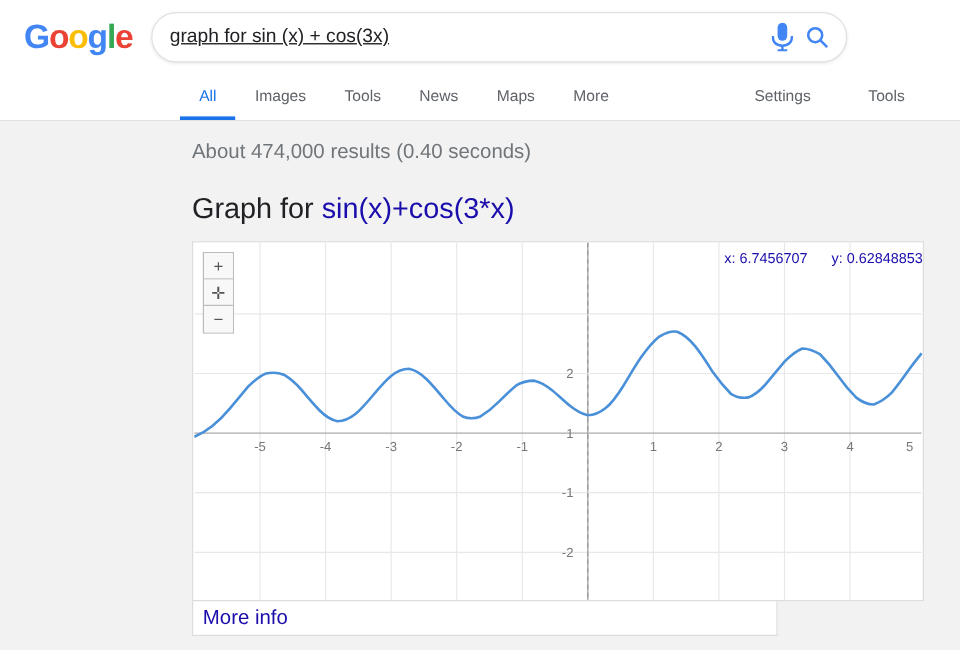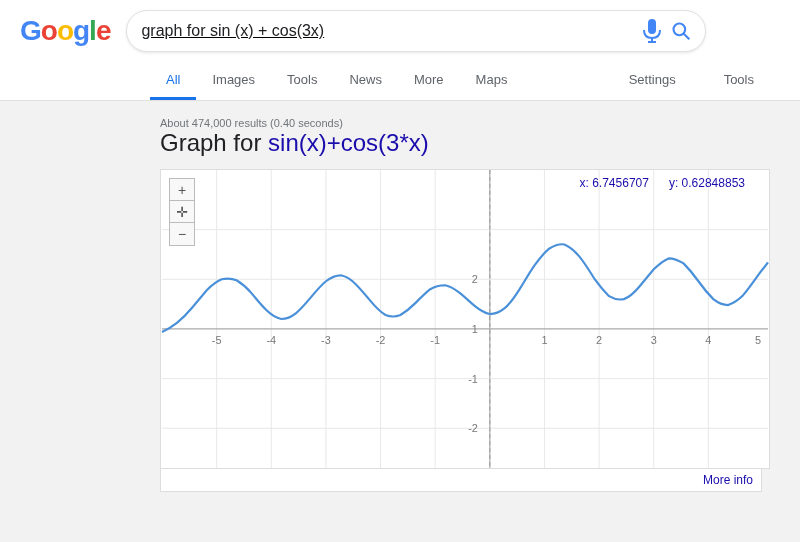--- a/index.html
+++ b/index.html
@@ -90,23 +90,23 @@
       gap: 16px;
       padding-right: 10px;
     }
 
     
     .main-content {
       background: #f2f2f2;
       padding: 16px 20px 20px 160px;
     }
     .results-count {
-      font-size: 11px;
+      font-size: 17px;
       color: #70757a;
-      margin-bottom: 0;
+      margin-bottom: 24px;
     }
     .graph-title {
       font-size: 24px;
       font-weight: normal;
       color: #202124;
       margin-bottom: 12px;
     }
     .graph-title-link {
       color: #1a0dab;
       text-decoration: none;
@@ -118,21 +118,21 @@
       background: #fff;
       border: 1px solid #ddd;
       position: relative;
       width: 610px;
       height: 300px;
       overflow: hidden;
     }
     .graph-coords {
       position: absolute;
       top: 6px;
-      right: 24px;
+      right: 0;
       display: flex;
       gap: 20px;
       font-size: 12px;
       color: #1a0dab;
       z-index: 10;
     }
     .graph-controls {
       position: absolute;
       top: 8px;
       left: 8px;
@@ -158,29 +158,29 @@
       color: #555;
     }
     .ctrl-btn:last-child { border-bottom: none; }
 
     .graph-svg {
       width: 100%;
       height: 100%;
     }
 
     .more-info {
-      text-align: right;
+      text-align: left;
       padding: 4px 8px;
-      font-size: 12px;
+      font-size: 17px;
       color: #1a0dab;
       cursor: pointer;
       background: #fff;
       border: 1px solid #ddd;
       border-top: none;
-      width: 602px;
+      width: 488px;
     }
   </style>
 </head>
 <body>
 
 <div class="header">
   <div class="header-top">
     <div class="google-logo">
       <span class="g-blue">G</span><span class="g-red">o</span><span class="g-yellow">o</span><span class="g-blue">g</span><span class="g-green">l</span><span class="g-red">e</span>
     </div>
@@ -202,22 +202,22 @@
           </svg>
         </span>
       </div>
     </div>
   </div>
   <div class="nav-tabs">
     <a class="nav-tab active">All</a>
     <a class="nav-tab">Images</a>
     <a class="nav-tab">Tools</a>
     <a class="nav-tab">News</a>
+    <a class="nav-tab">Maps</a>
     <a class="nav-tab">More</a>
-    <a class="nav-tab">Maps</a>
     <div class="nav-right">
       <a class="nav-tab">Settings</a>
       <a class="nav-tab">Tools</a>
     </div>
   </div>
 </div>
 
 <div class="main-content">
   <div class="results-count">About 474,000 results (0.40 seconds)</div>
 

